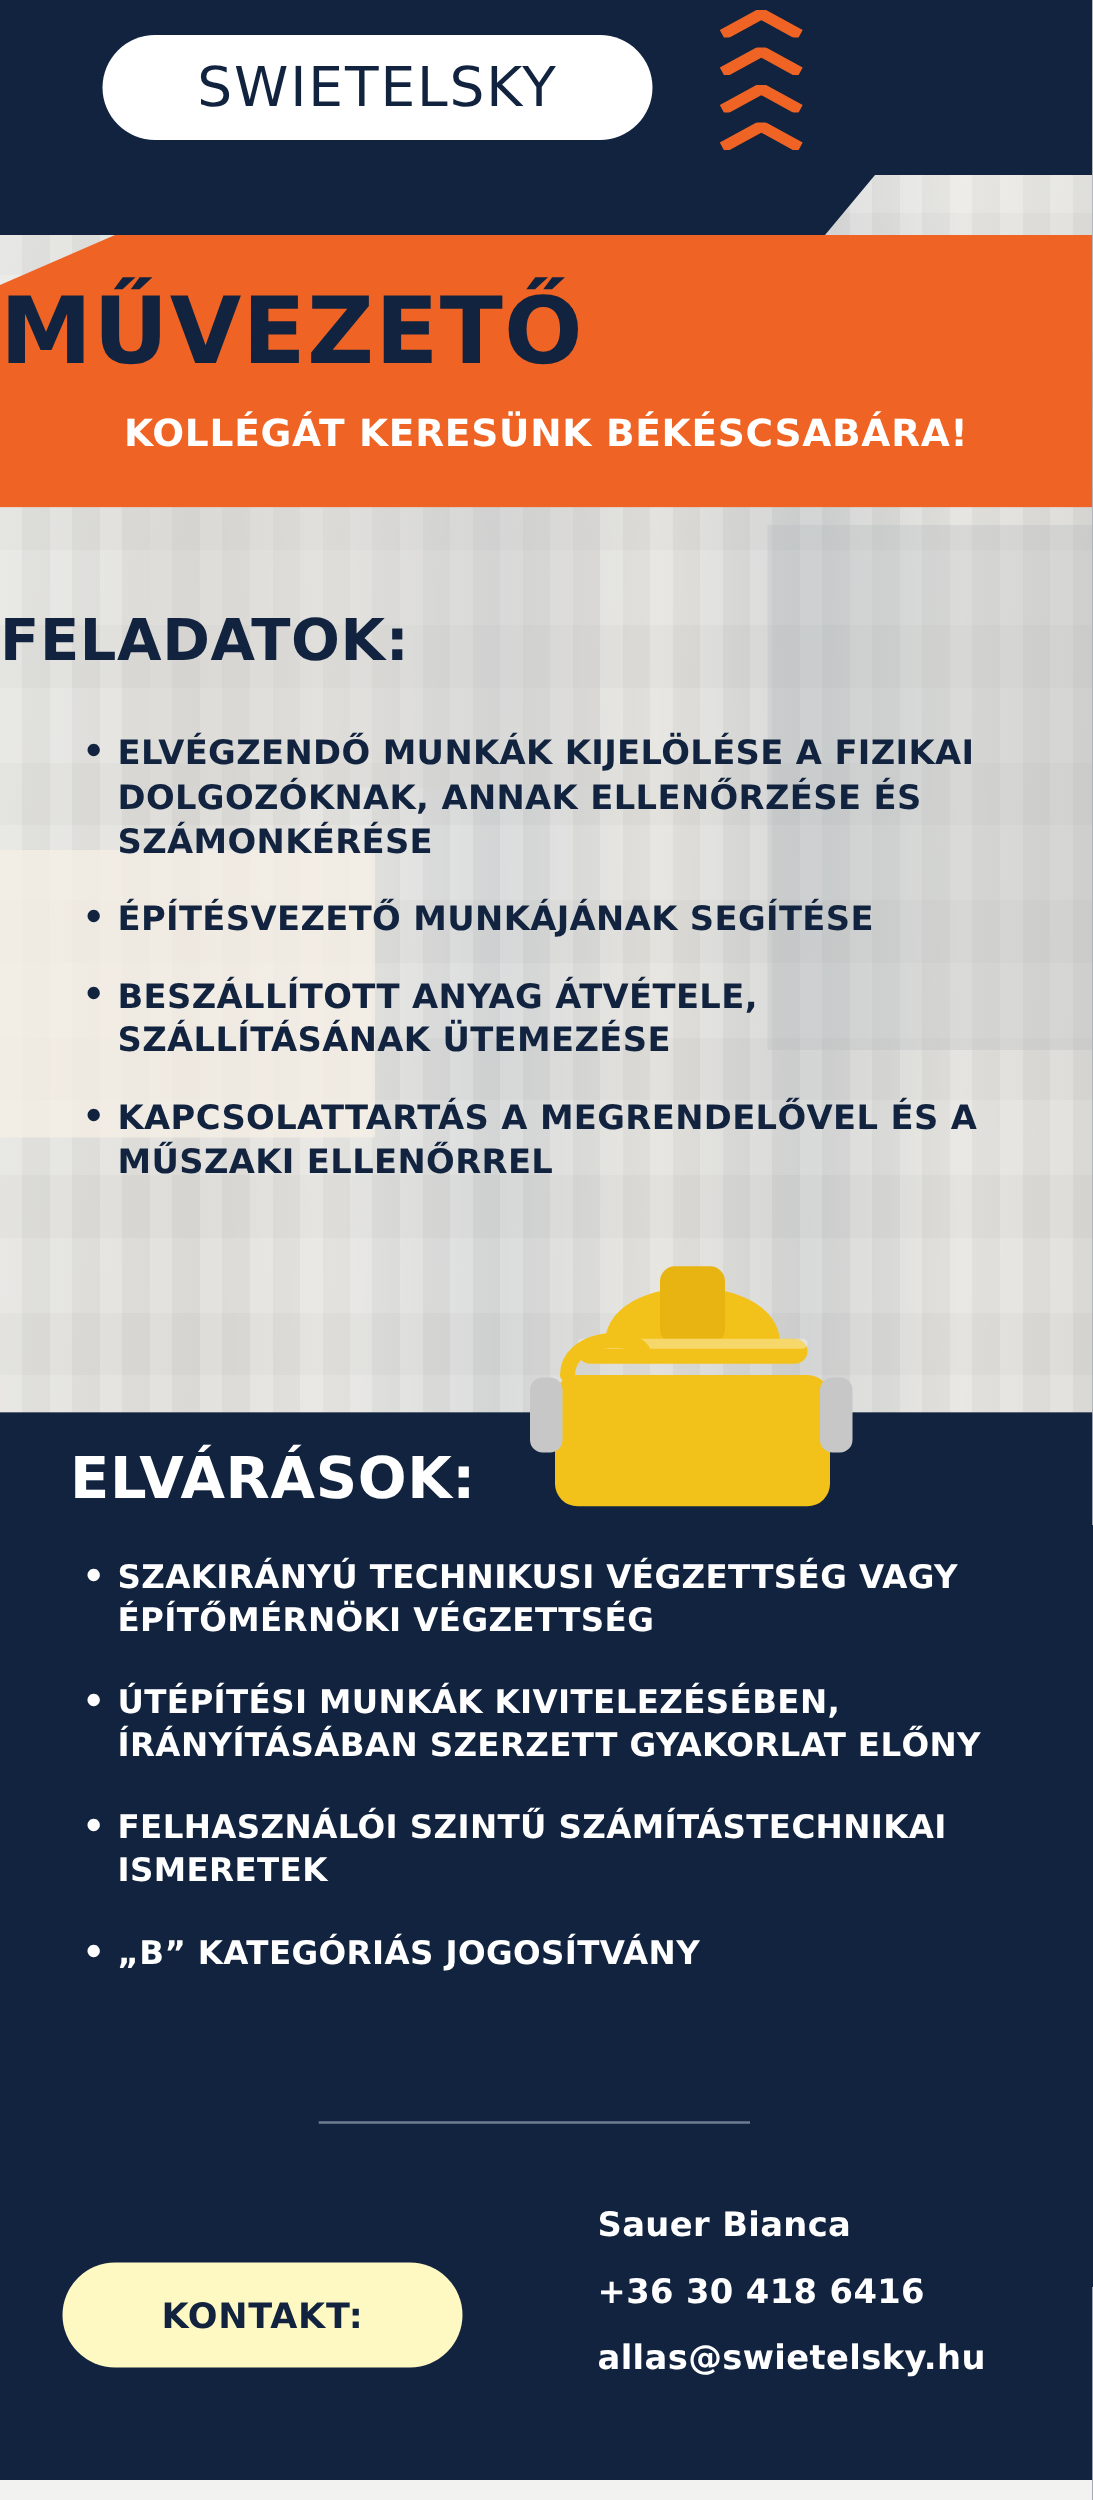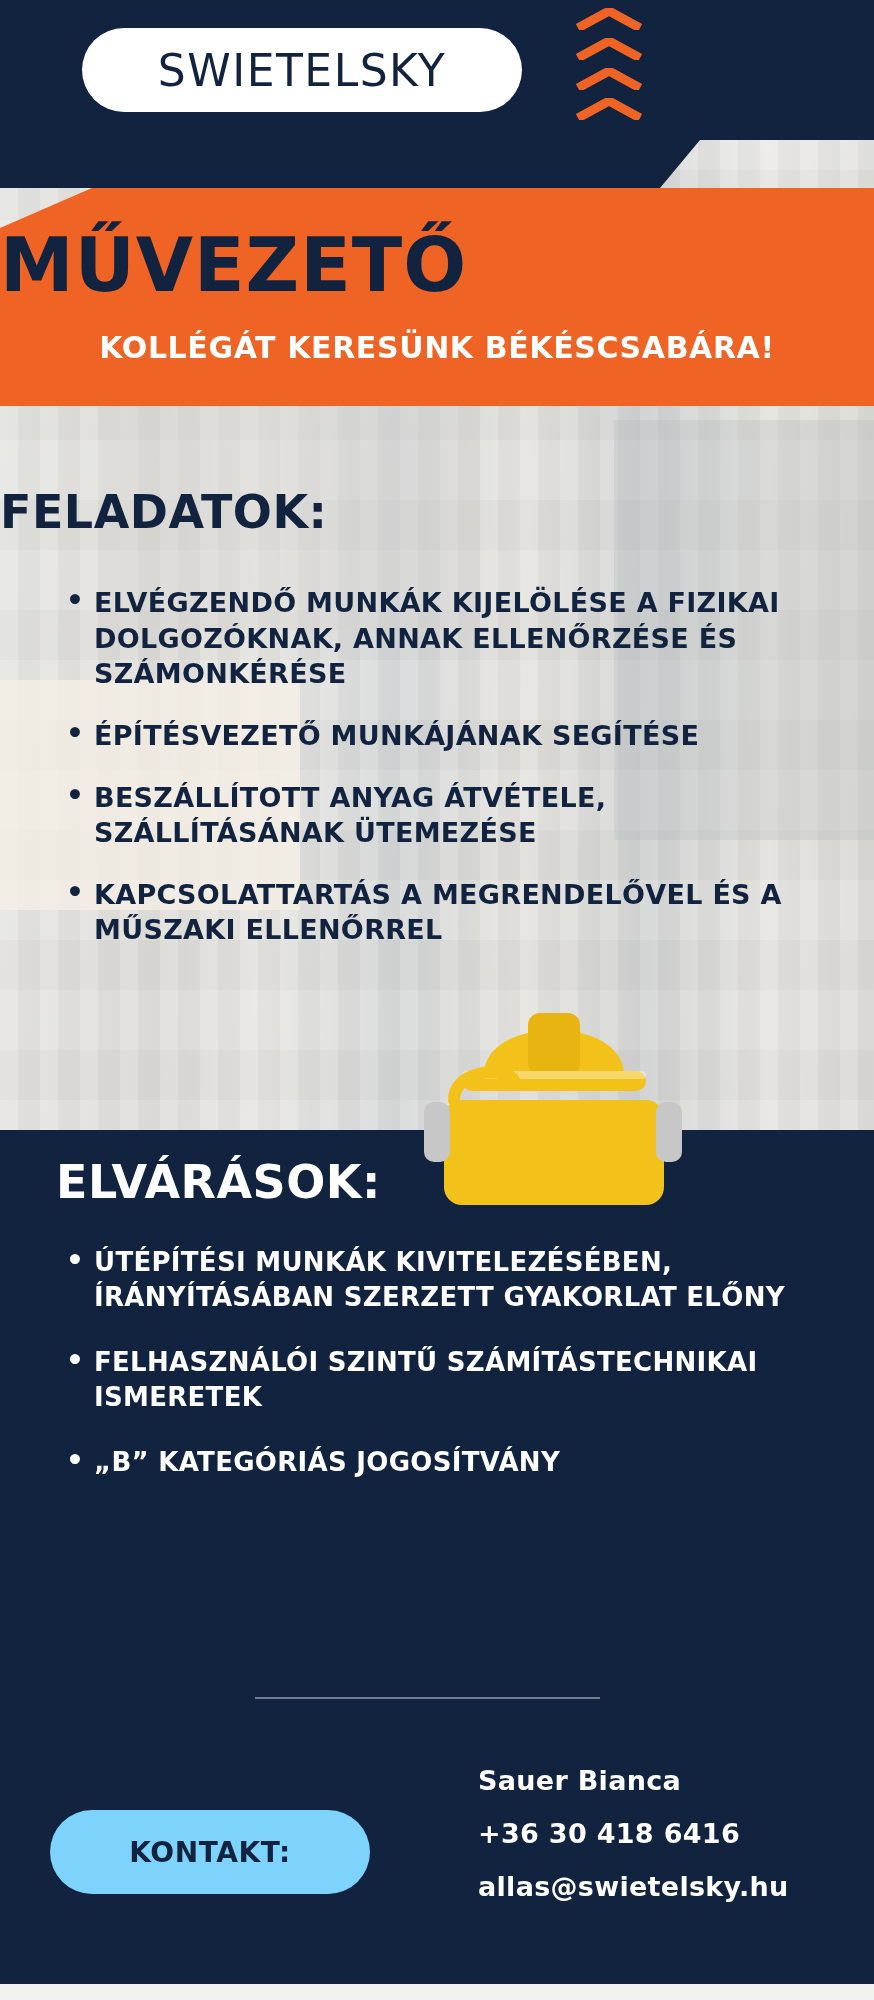--- a/index.html
+++ b/index.html
@@ -250,21 +250,21 @@
     background: #6f7d92;
   }
 
   
   .contact-btn {
     position: absolute;
     left: 50px;
     top: 1810px;
     width: 320px;
     height: 84px;
-    background: #7dd3fc;
+    background: #fef9c3;
     border: none;
     border-radius: 42px;
     color: #11233f;
     font-size: 28px;
     font-weight: bold;
     letter-spacing: 0.6px;
     font-family: "DejaVu Sans", sans-serif;
     cursor: pointer;
   }
   .contact-info {
@@ -355,20 +355,21 @@
     <svg width="260" height="150" viewBox="0 0 260 150">
       <rect x="20" y="40" width="220" height="105" rx="18" fill="#f2c21a"></rect>
       <rect x="0" y="42" width="26" height="60" rx="10" fill="#c7c7c7"></rect>
       <rect x="232" y="42" width="26" height="60" rx="10" fill="#c7c7c7"></rect>
       <path d="M30 40 C30 10, 80 6, 90 20" fill="none" stroke="#f2c21a" stroke-width="12" stroke-linecap="round"></path>
     </svg>
   </div>
 
   <div class="req-heading">ELVÁRÁSOK:</div>
   <ul class="req-list">
+    <li>SZAKIRÁNYÚ TECHNIKUSI VÉGZETTSÉG VAGY ÉPÍTŐMÉRNÖKI VÉGZETTSÉG</li>
     <li>ÚTÉPÍTÉSI MUNKÁK KIVITELEZÉSÉBEN, ÍRÁNYÍTÁSÁBAN SZERZETT GYAKORLAT ELŐNY</li>
     <li>FELHASZNÁLÓI SZINTŰ SZÁMÍTÁSTECHNIKAI ISMERETEK</li>
     <li>„B” KATEGÓRIÁS JOGOSÍTVÁNY</li>
   </ul>
 
   <div class="divider"></div>
 
   <button class="contact-btn">KONTAKT:</button>
 
   <div class="contact-info">

